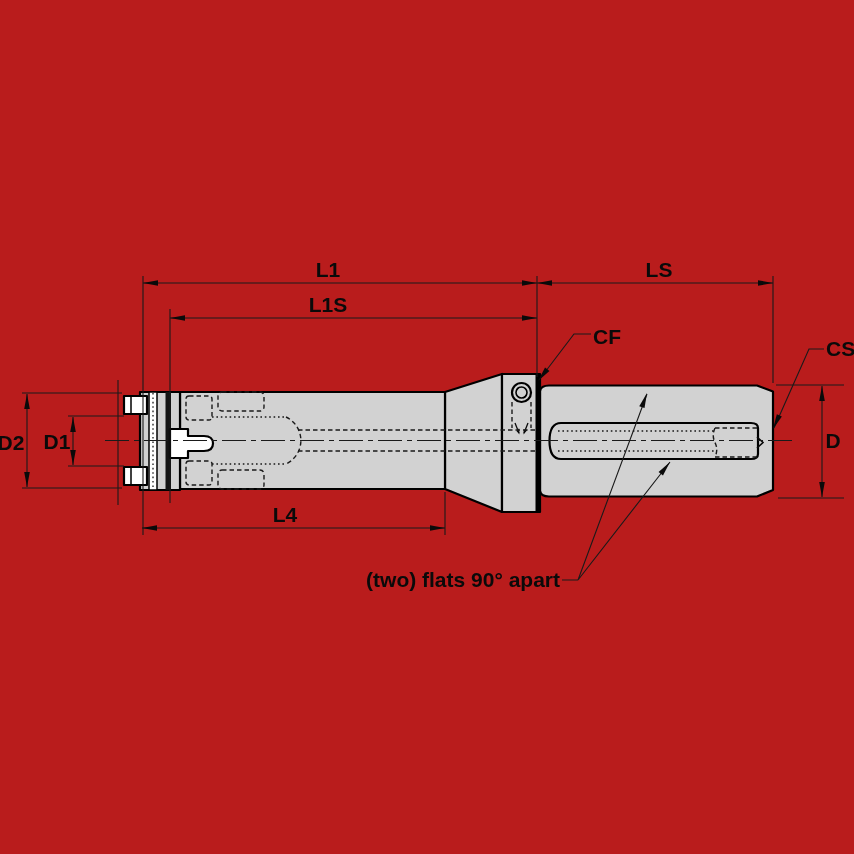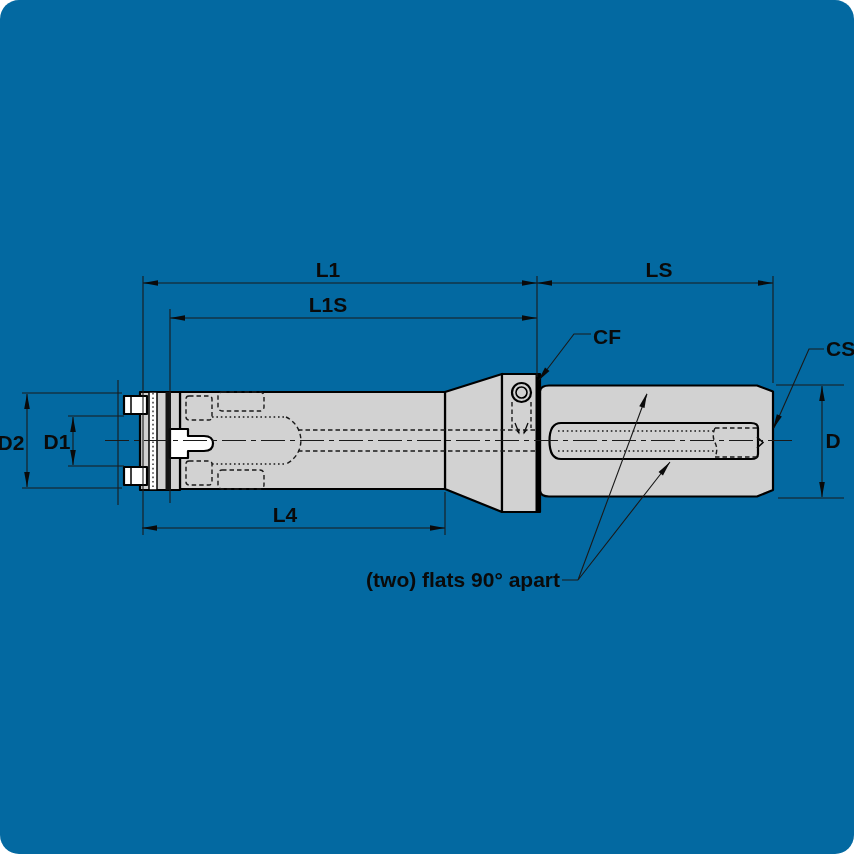--- a/index.html
+++ b/index.html
@@ -1,18 +1,18 @@
 <!DOCTYPE html>
 <html><head>
 <meta charset="utf-8">
 <style>
   html,body{margin:0;padding:0;}
   body{width:854px;height:854px;background:#ffffff;overflow:hidden;
        font-family:"Liberation Sans", sans-serif;}
-  .stage{position:relative;width:854px;height:854px;background:#0369a1;border-radius:19px;}
+  .stage{position:relative;width:854px;height:854px;background:#b91c1c;}
   svg{position:absolute;left:0;top:0;}
   .outline{stroke:#000;stroke-width:2.2;stroke-linejoin:round;}
   .mid{stroke:#000;stroke-width:1.5;fill:none;}
   .thin{stroke:#1a1a1a;stroke-width:1.1;fill:none;}
   .hid{stroke:#1a1a1a;stroke-width:1.4;fill:none;stroke-dasharray:4.5,3;}
   .dot{stroke:#1a1a1a;stroke-width:1.3;fill:none;stroke-dasharray:1.6,2.8;}
   .cl{stroke:#1a1a1a;stroke-width:1.2;fill:none;stroke-dasharray:24,5,5,5;}
   .dim-text{font:bold 21px "Liberation Sans", sans-serif;fill:#0a0a0a;}
   .arrow{fill:#0a0a0a;stroke:none;}
   .white-fill{fill:#ffffff;}

